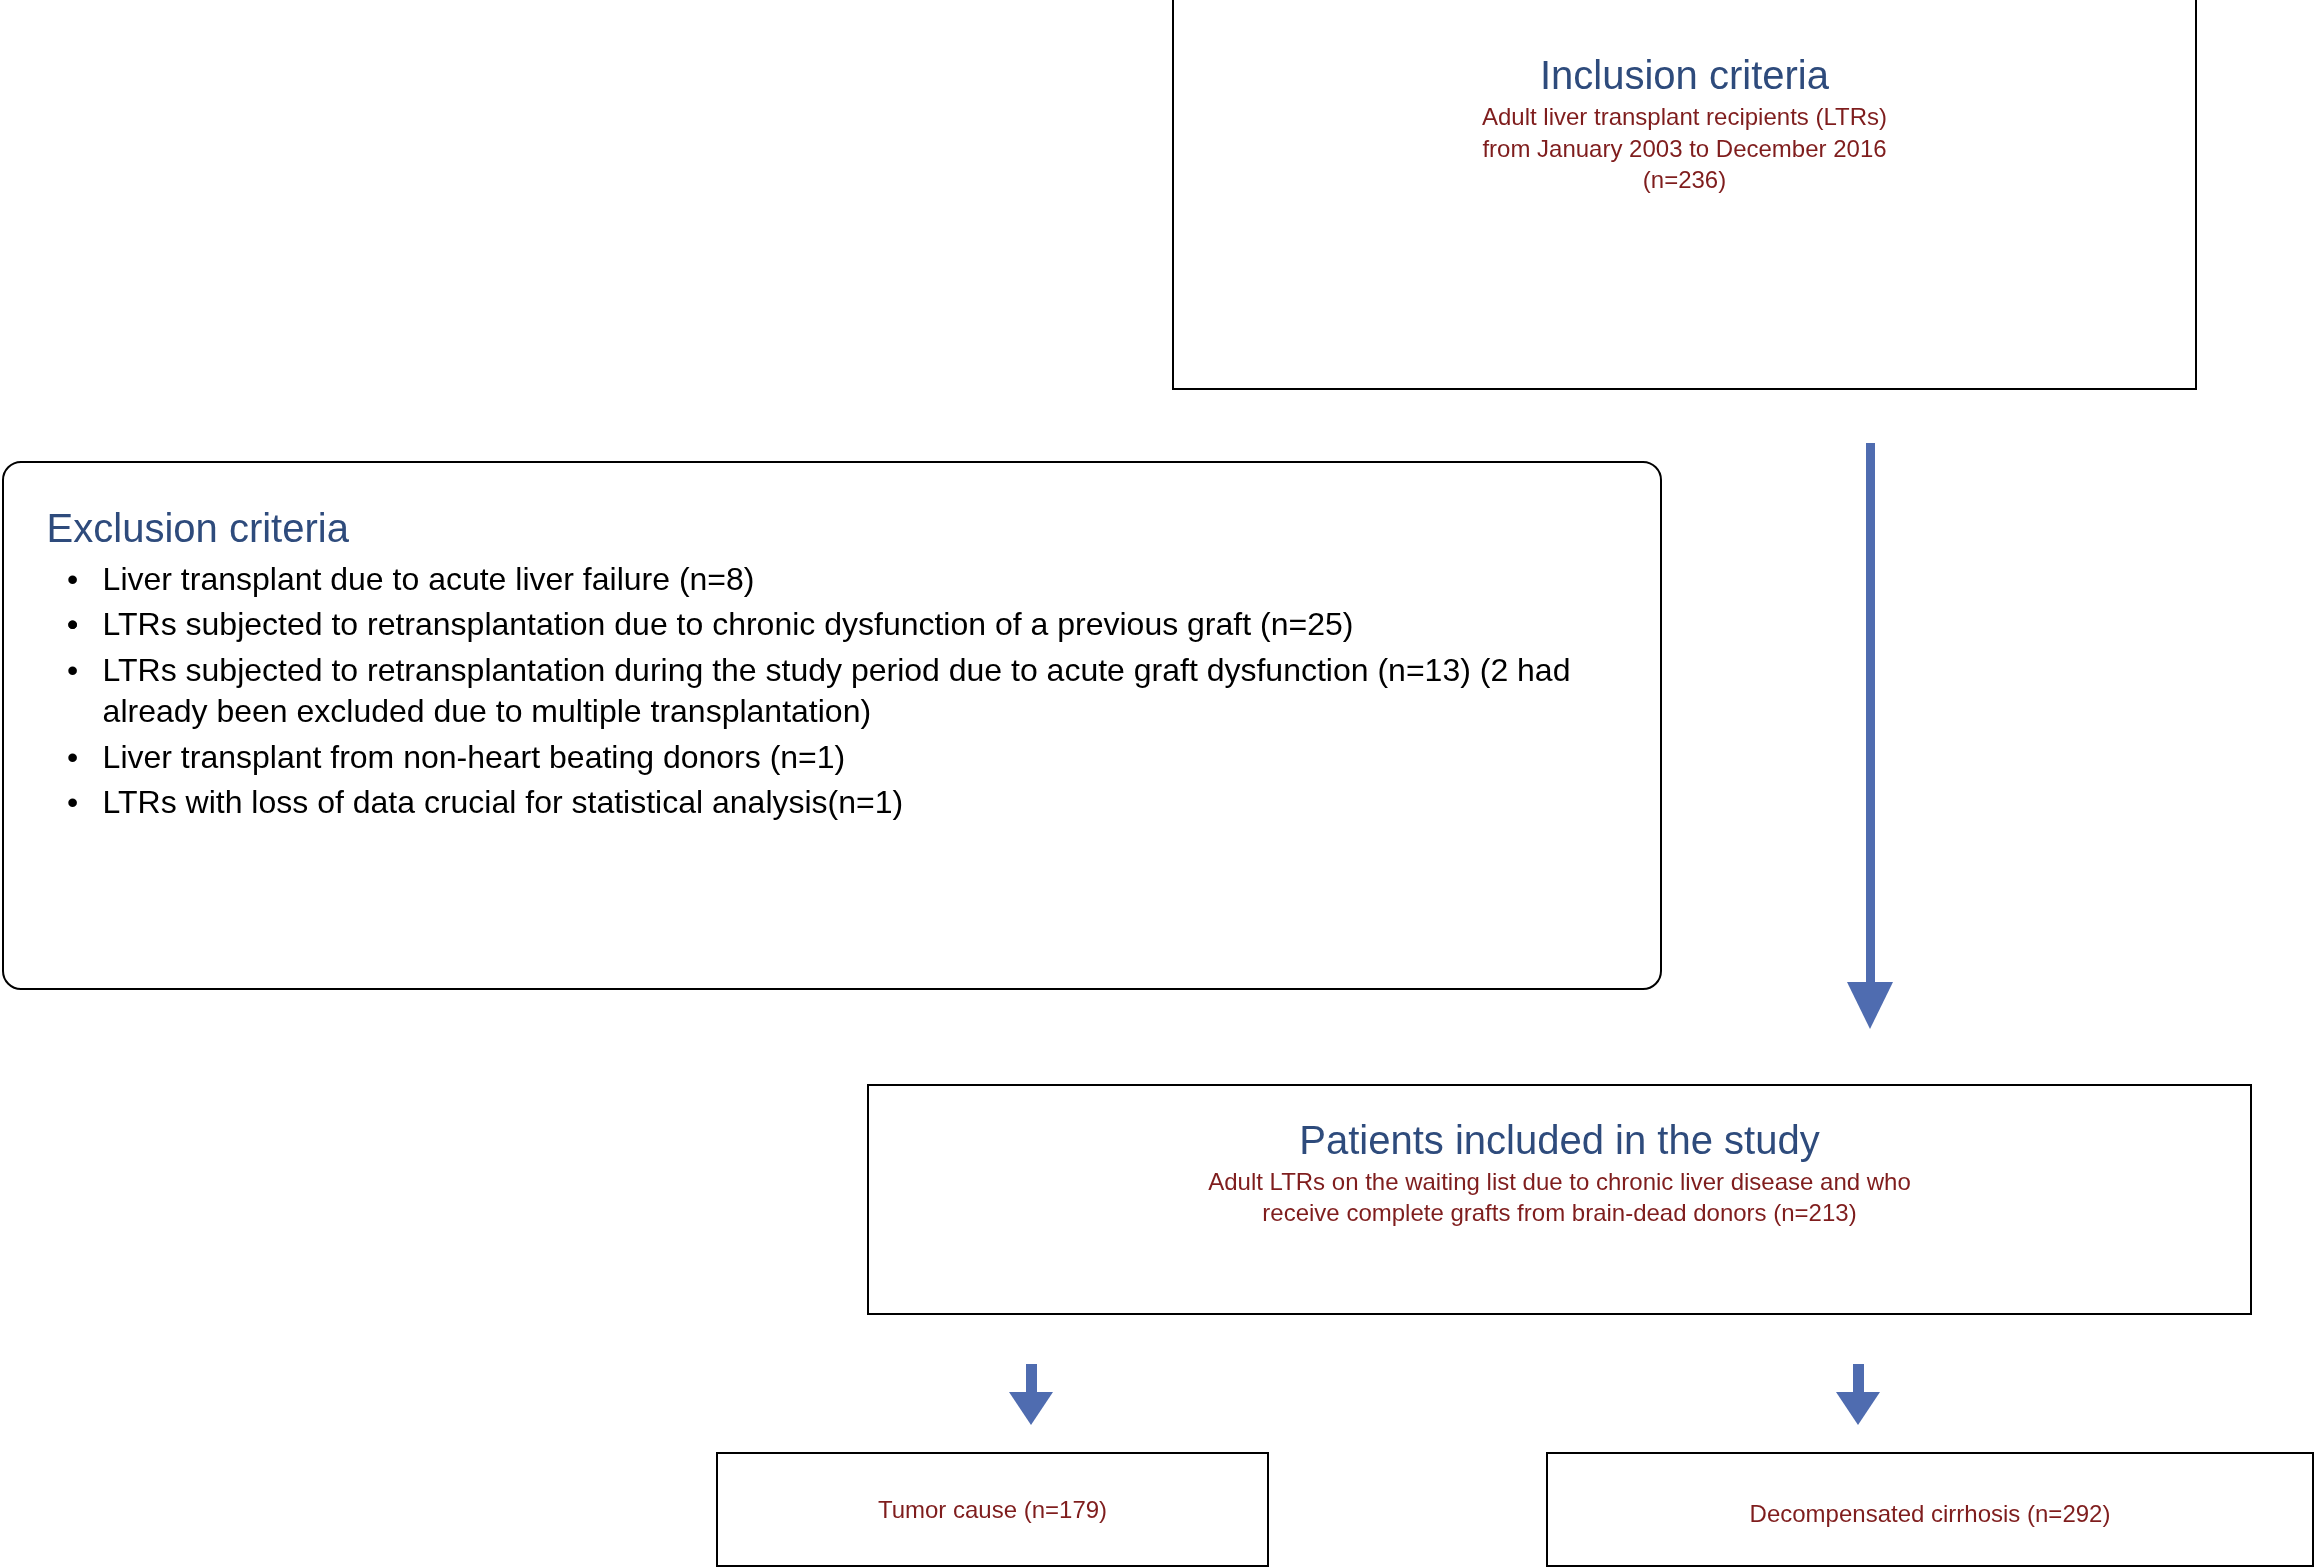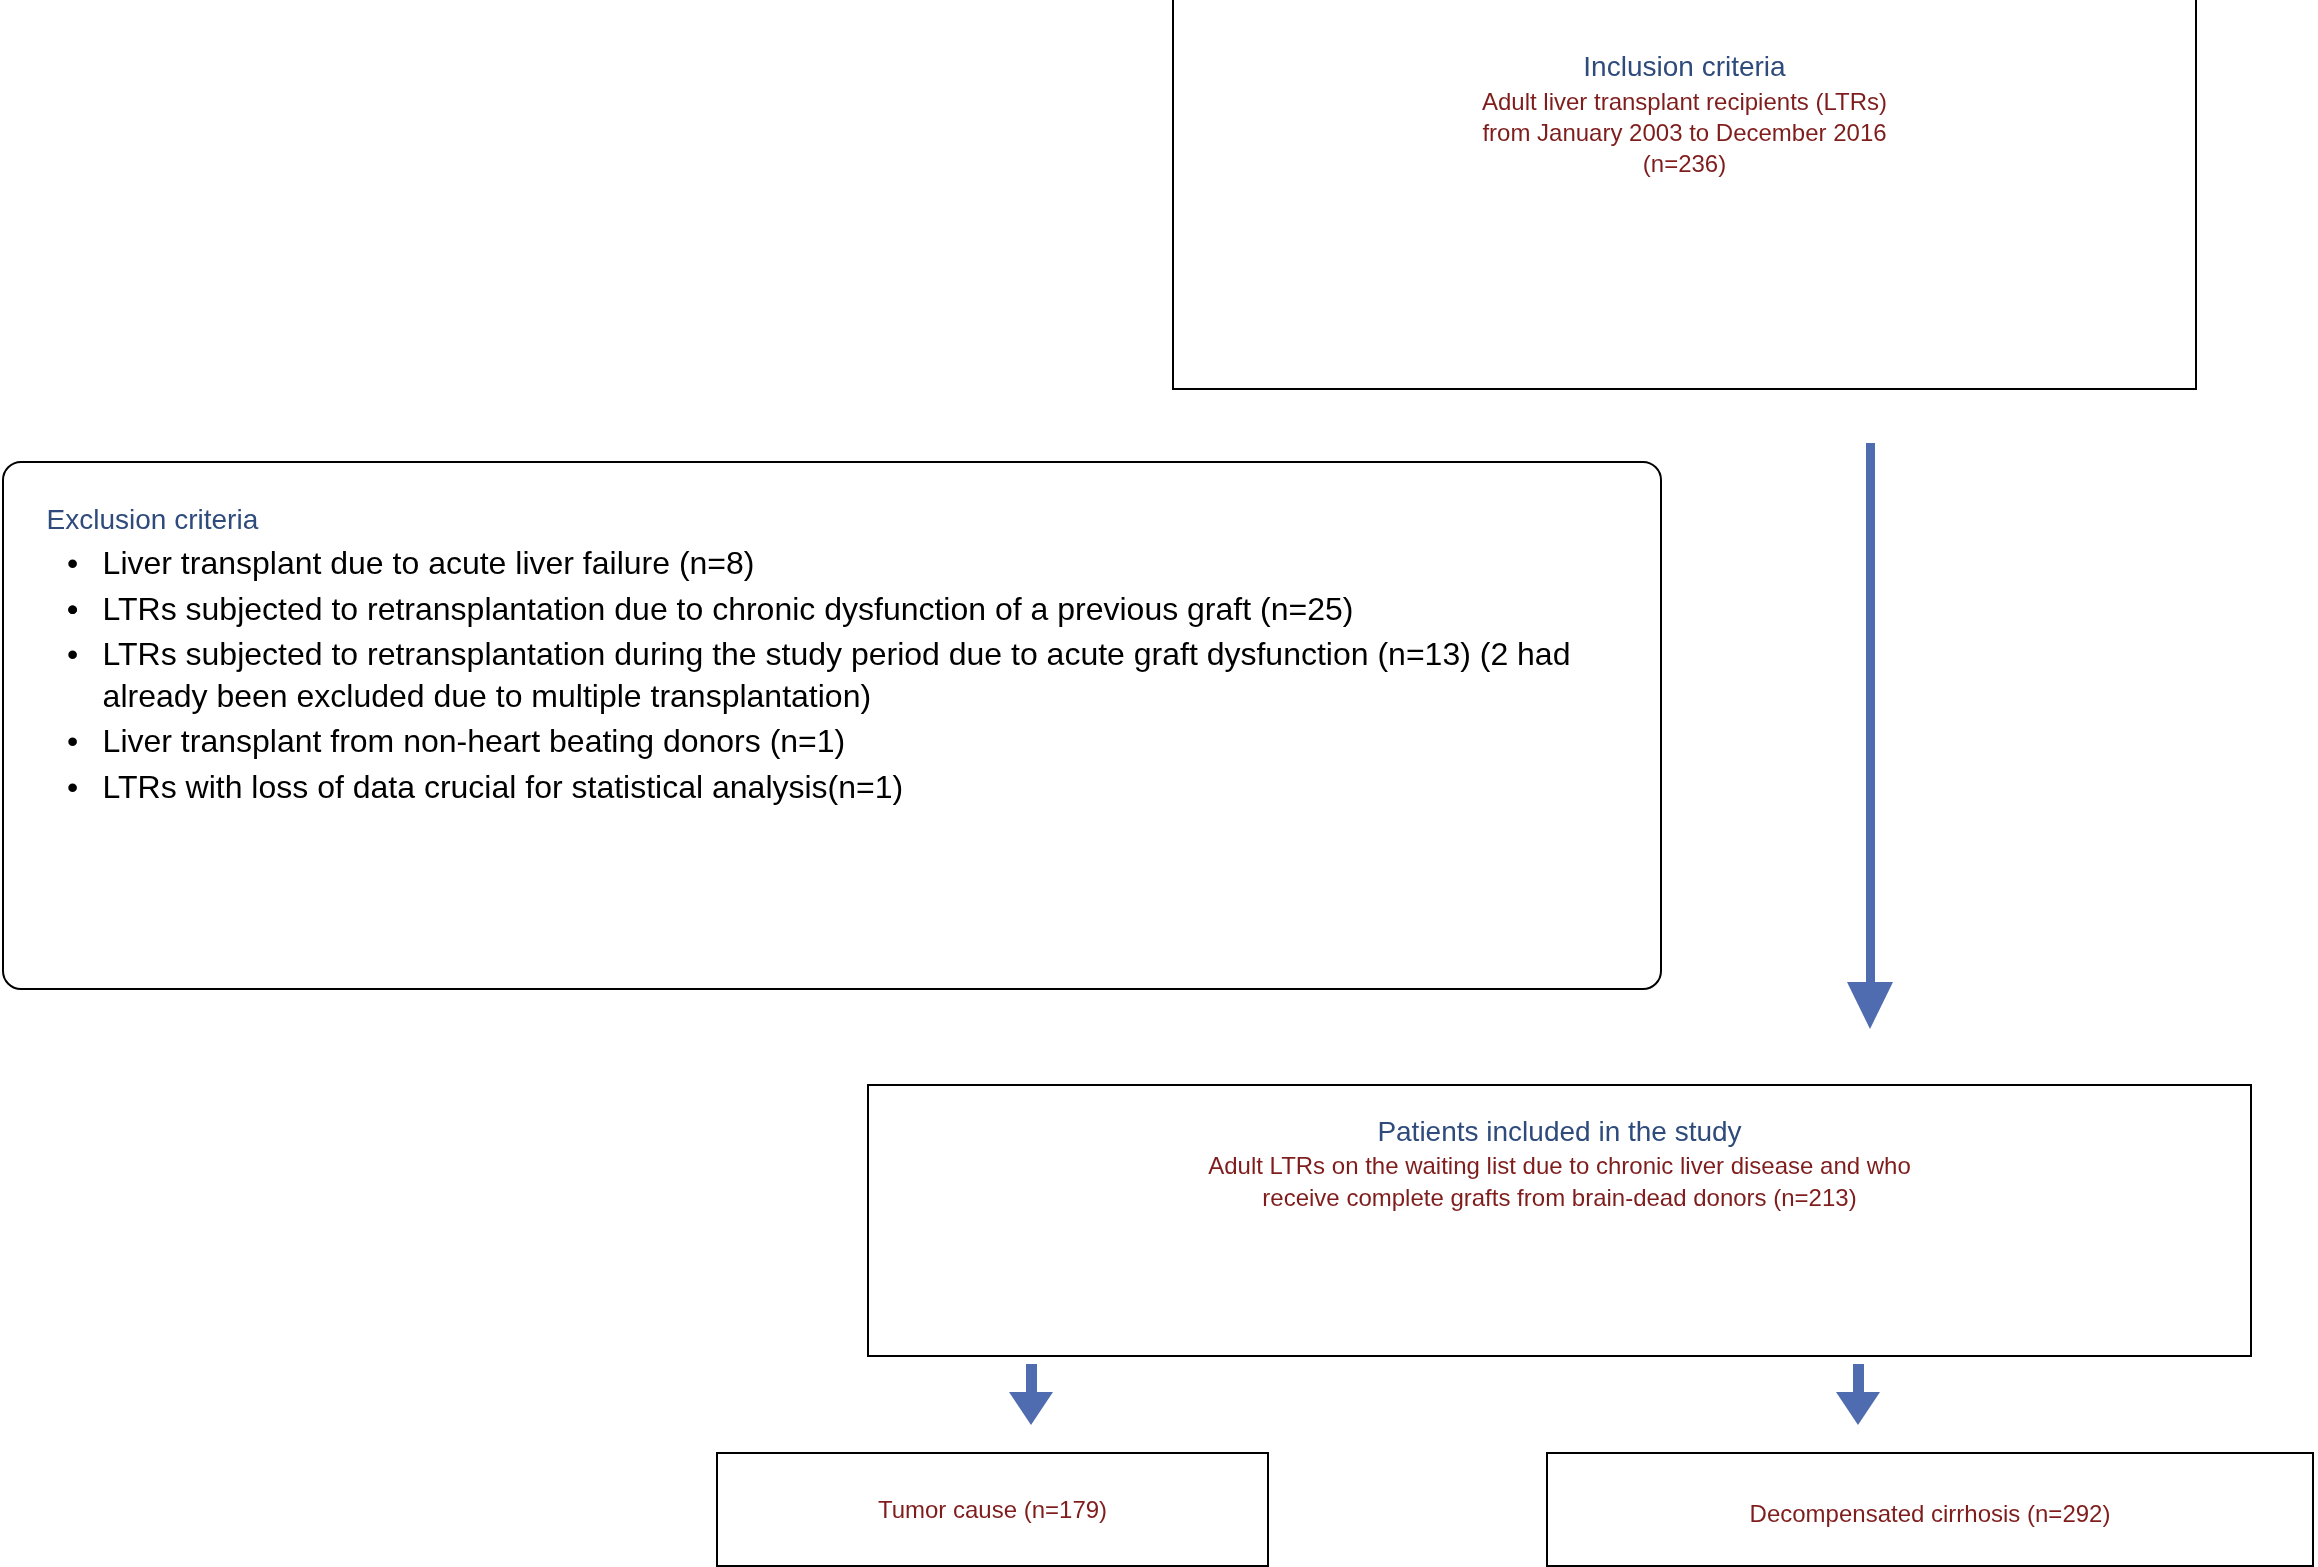--- a/index.html
+++ b/index.html
@@ -23,21 +23,21 @@
   }
   .box-center {
     display: flex;
     flex-direction: column;
     align-items: center;
     justify-content: flex-start;
     text-align: center;
   }
   .heading {
     color: #2e4b7c;
-    font-size: 28px;
+    font-size: 40px;
     line-height: 1.30;
     white-space: nowrap;
   }
   .bodyline {
     color: #7f1d1d;
     font-size: 24px;
     line-height: 1.30;
     white-space: nowrap;
   }
 
@@ -82,21 +82,21 @@
     top: 0;
     font-size: 32px;
     line-height: 1.30;
   }
 
   
   #included-box {
     left: 867px;
     top: 1084px;
     width: 1385px;
-    height: 273px;
+    height: 231px;
     padding-top: 28px;
   }
 
   
   #tumor-box {
     left: 716px;
     top: 1452px;
     width: 553px;
     height: 115px;
     justify-content: center;

